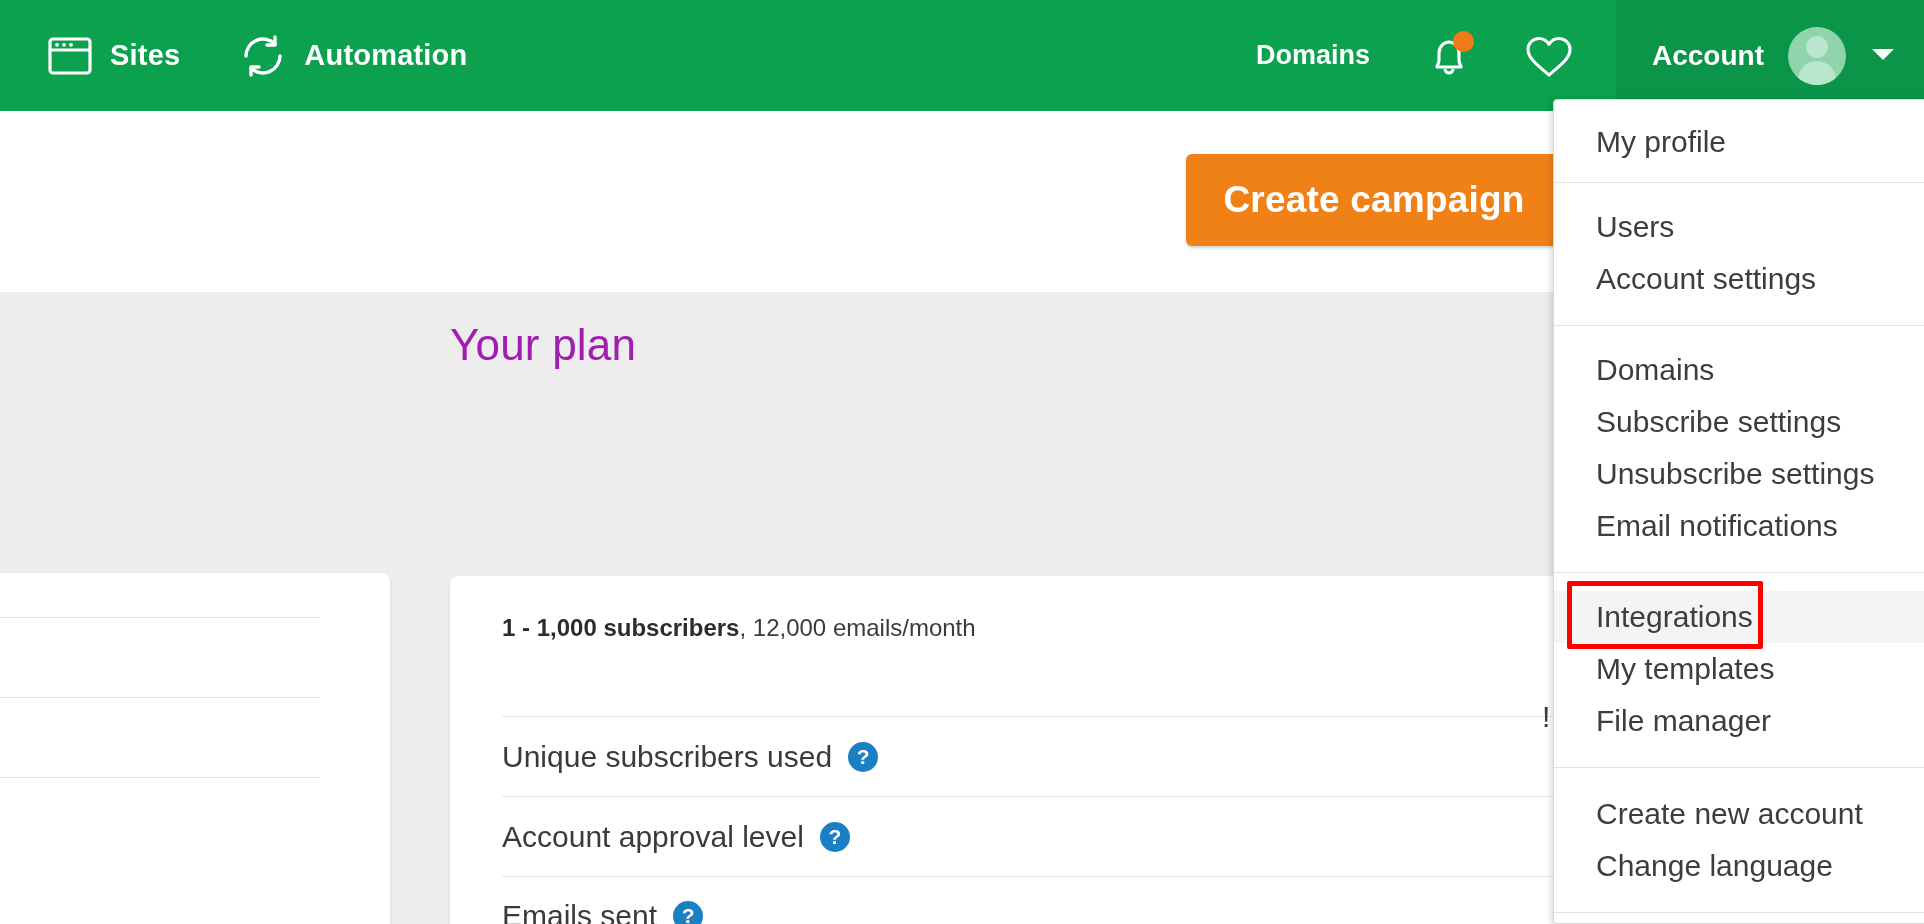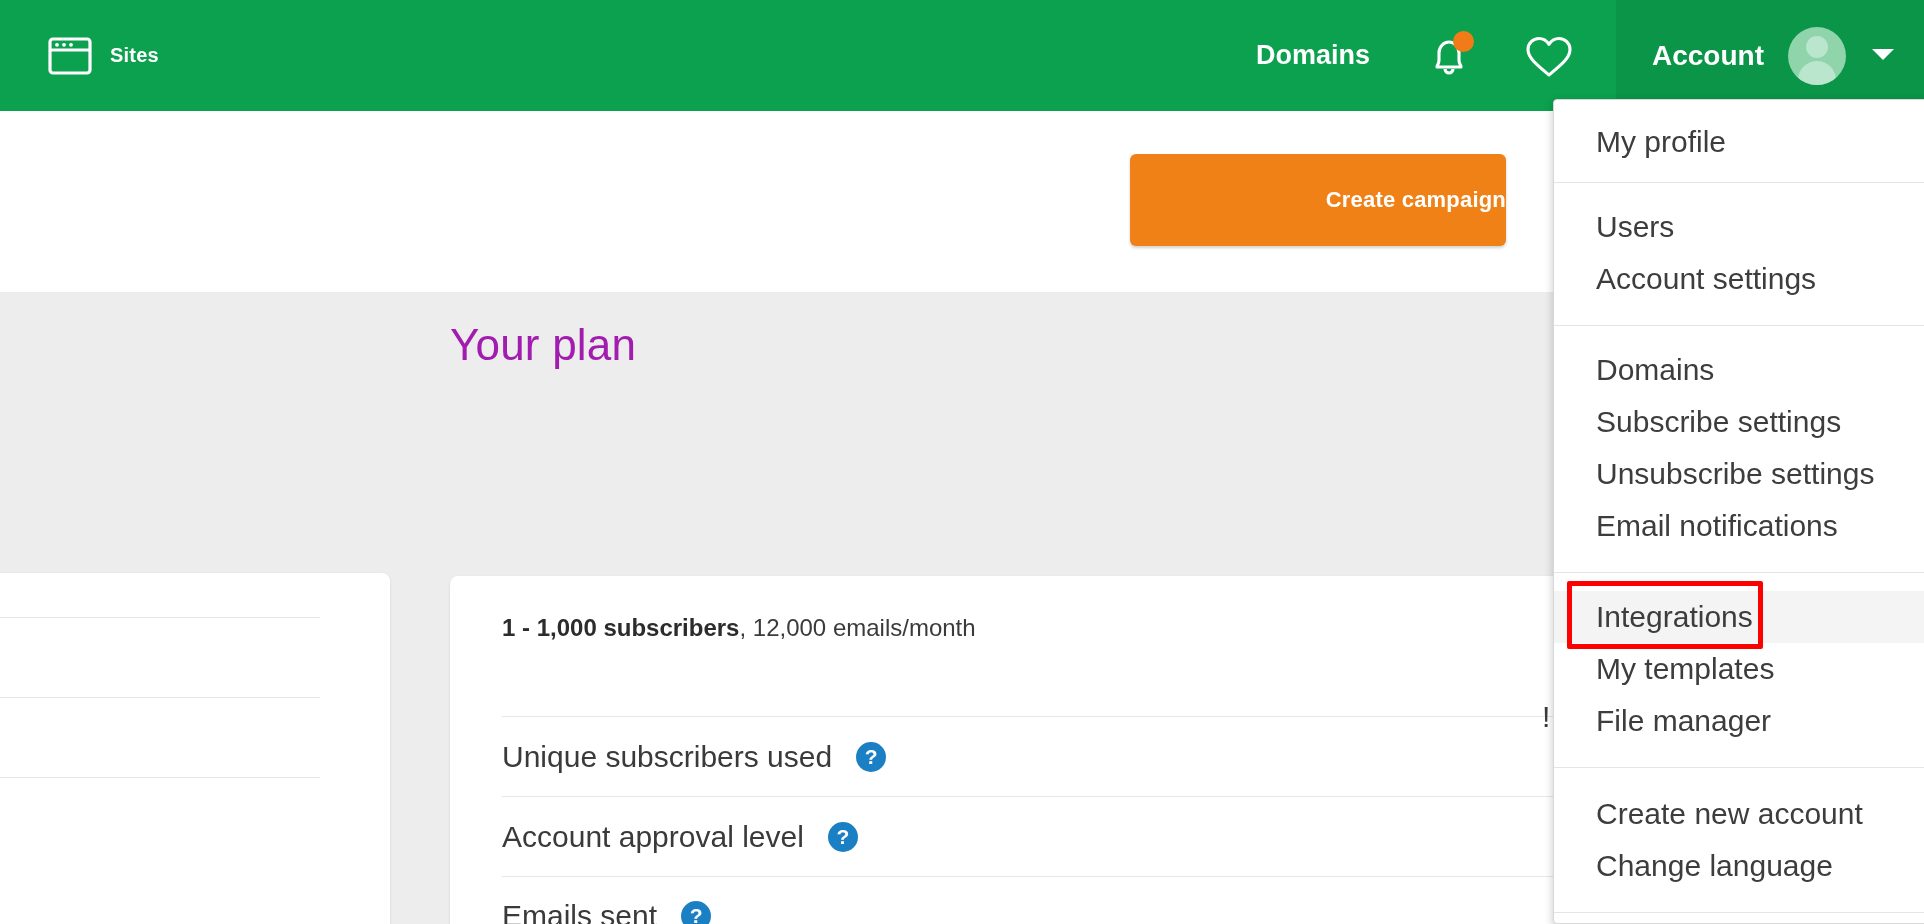--- a/index.html
+++ b/index.html
@@ -18,21 +18,21 @@
     display: flex; align-items: center;
     z-index: 40;
   }
   .nav-left { display: flex; align-items: center; margin-left: 48px; }
   .nav-item {
     display: flex; align-items: center;
     color: #ffffff; cursor: pointer;
     margin-right: 60px;
   }
   .nav-item .label {
-    font-size: 20px; font-weight: bold; letter-spacing: .2px;
+    font-size: 29px; font-weight: bold; letter-spacing: .2px;
     margin-left: 18px; color: #fff;
   }
   .icon-sites svg, .icon-auto svg { display: block; }
 
   .nav-right {
     position: absolute; right: 0; top: 0; height: 111px;
     display: flex; align-items: center;
   }
   .upgrade {
     color: #fff; font-size: 27px; font-weight: bold;
@@ -68,28 +68,27 @@
     background: #b9e6cd;
   }
   .caret { margin-left: 24px; }
 
   
   .page { position: absolute; top: 111px; left: 0; width: 1924px; height: 813px; background:#ffffff; }
 
   .white-strip { position:absolute; top:0; left:0; width:1924px; height:181px; background:#fff; }
 
   .create-btn {
-    position: absolute; top: 43px; left: 1130px;
+    position: absolute; top: 43px; left: 1186px;
     width: 376px; height: 92px;
     background: #ef8117; border: none; border-radius: 6px;
-    color: #fff; font-size: 22px; font-weight: bold;
+    color: #fff; font-size: 37px; font-weight: bold;
     font-family: "Liberation Sans", sans-serif;
     cursor: pointer; letter-spacing: .2px;
     box-shadow: 0 2px 3px rgba(0,0,0,.18);
-    text-align: right;
   }
 
   .gray-area {
     position: absolute; top: 181px; left: 0;
     width: 1924px; height: 632px; background: #ededed;
   }
 
   .your-plan {
     position: absolute; top: 28px; left: 450px;
     font-size: 44px; color: #a21caf; font-weight: normal;
@@ -116,21 +115,21 @@
   .plan-title {
     position: absolute; top: 38px; left: 52px;
     font-size: 24px; color: #2c2c2c; white-space: nowrap;
   }
   .plan-title b { font-weight: bold; }
   .plan-title span.light { color:#3b3b3b; }
 
   .prow {
     position: absolute; left: 52px; width: 1160px; height: 80px;
     border-top: 1px solid #e6e7e9;
-    display: flex; align-items: center; gap: 8px;
+    display: flex; align-items: center;
   }
   .prow:last-child { border-bottom: 1px solid #e6e7e9; }
   .prow .plabel { font-size: 30px; color: #3a3a3a; }
   .help {
     width: 30px; height: 30px; border-radius: 50%;
     background: #1b7fc4; color: #fff;
     font-size: 21px; font-weight: bold;
     display: inline-flex; align-items: center; justify-content: center;
     margin-left: 16px; cursor: pointer;
     font-family: "Liberation Sans", sans-serif;
@@ -191,20 +190,31 @@
           <rect x="2" y="2" width="40" height="34" rx="3" fill="none" stroke="#fff" stroke-width="3.2"></rect>
           <line x1="2" y1="13" x2="42" y2="13" stroke="#fff" stroke-width="3.2"></line>
           <circle cx="9" cy="7.8" r="1.9" fill="#fff"></circle>
           <circle cx="16" cy="7.8" r="1.9" fill="#fff"></circle>
           <circle cx="23" cy="7.8" r="1.9" fill="#fff"></circle>
         </svg>
       </span>
       <span class="label">Sites</span>
     </div>
 
+    <div class="nav-item">
+      <span class="icon-auto">
+        <svg width="46" height="44" viewBox="0 0 46 44">
+          <path d="M6 22a17 17 0 0 1 29-12" fill="none" stroke="#fff" stroke-width="3.4" stroke-linecap="round"></path>
+          <path d="M40 22a17 17 0 0 1-29 12" fill="none" stroke="#fff" stroke-width="3.4" stroke-linecap="round"></path>
+          <polyline points="35,3 35,11 27,11" fill="none" stroke="#fff" stroke-width="3.4" stroke-linecap="round" stroke-linejoin="round"></polyline>
+          <polyline points="11,41 11,33 19,33" fill="none" stroke="#fff" stroke-width="3.4" stroke-linecap="round" stroke-linejoin="round"></polyline>
+        </svg>
+      </span>
+      <span class="label">Automation</span>
+    </div>
   </div>
 
   <div class="nav-right">
     <div class="upgrade">Domains</div>
 
     <div class="bell-wrap">
       <span>
         <svg width="54" height="54" viewBox="0 0 54 54">
           <path d="M15 38c0-2 2-3 2-7v-7c0-6 4.5-11 10-11s10 5 10 11v7c0 4 2 5 2 7z" fill="none" stroke="#fff" stroke-width="3.1" stroke-linejoin="round"></path>
           <path d="M23 40a4 4 0 0 0 8 0" fill="none" stroke="#fff" stroke-width="3.1"></path>

